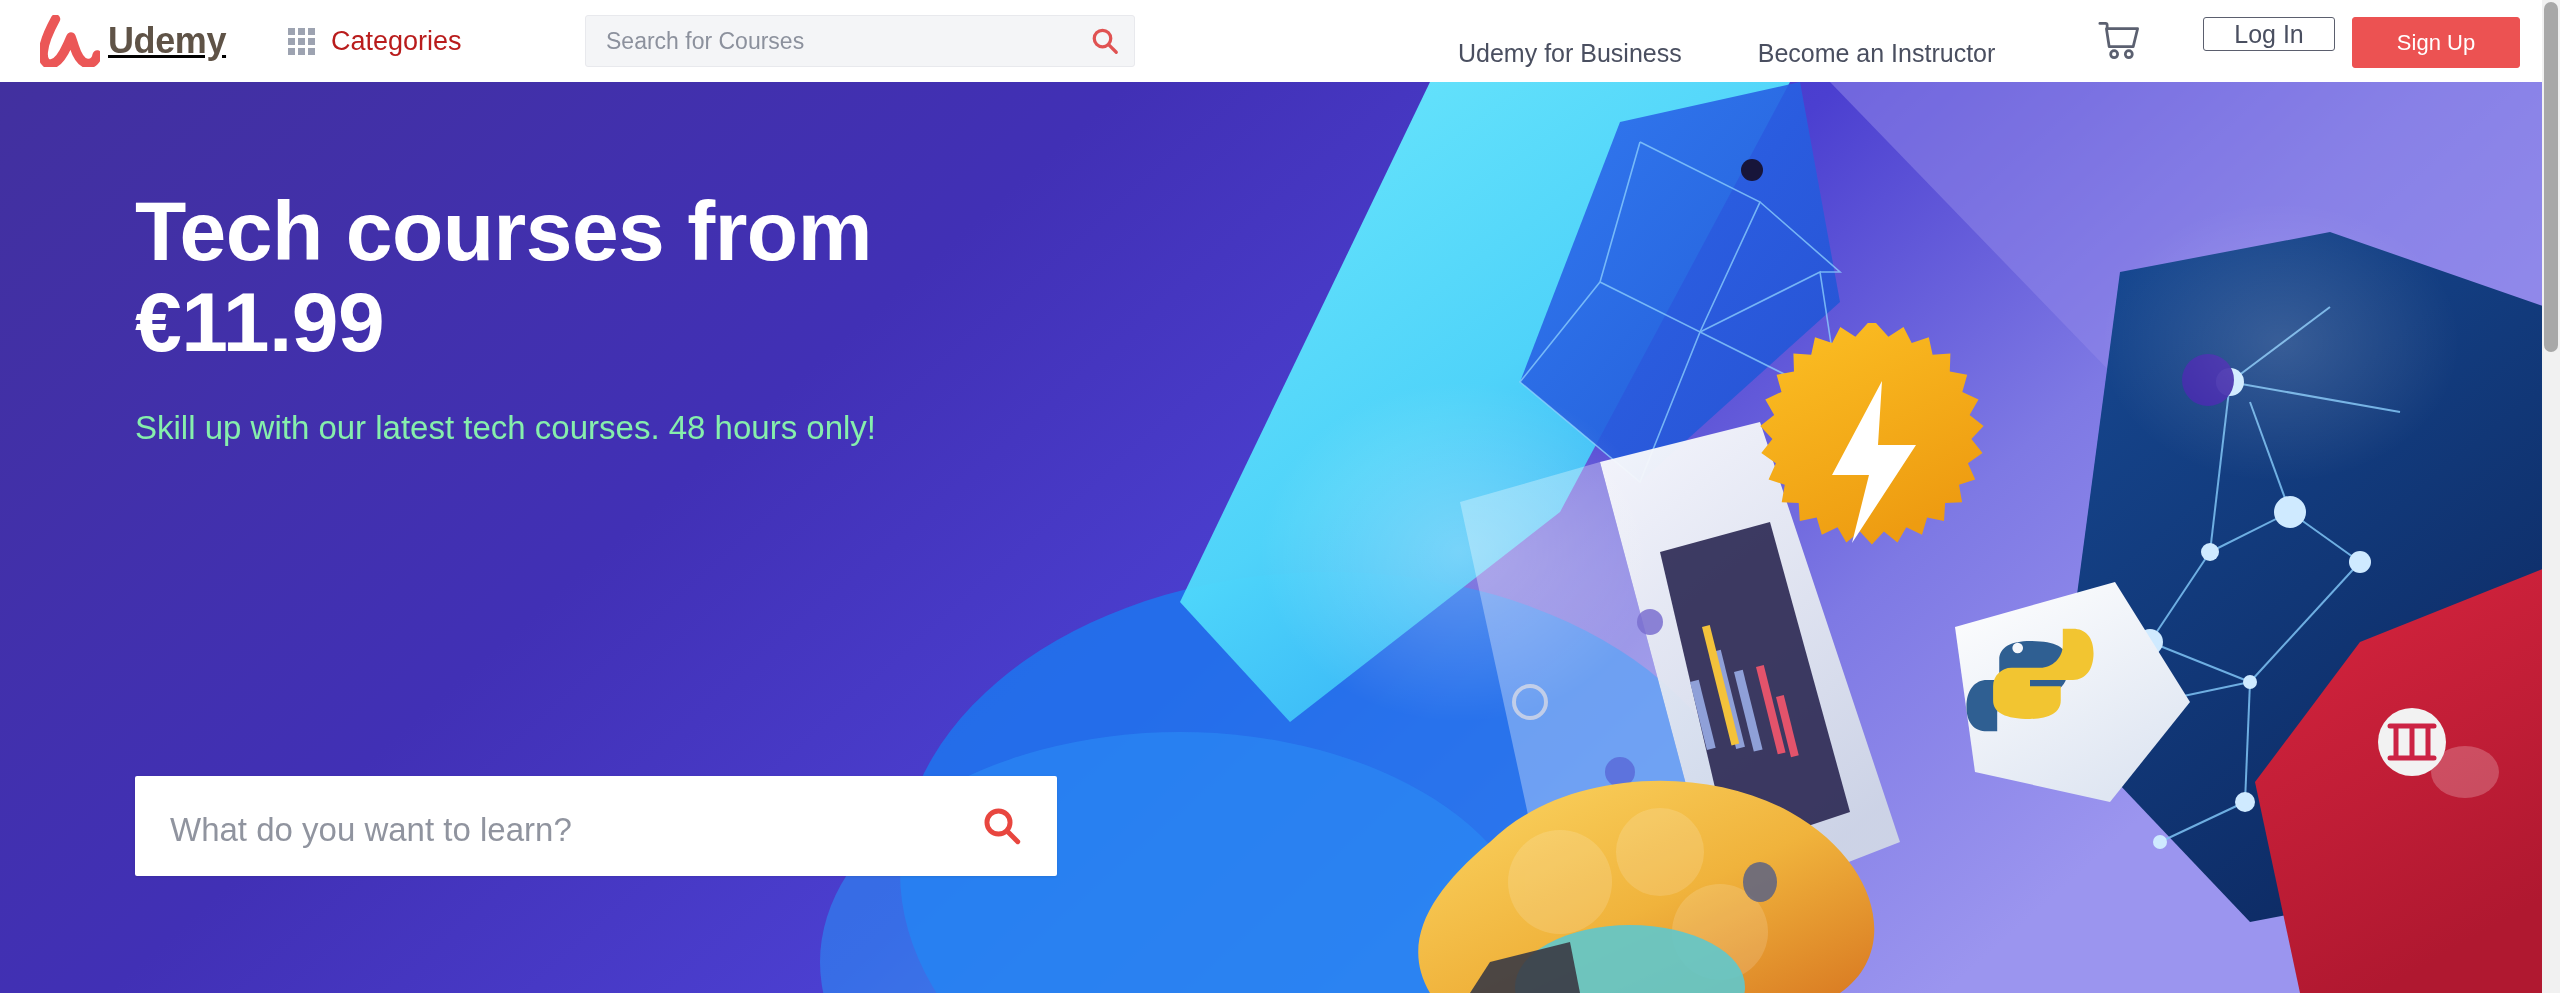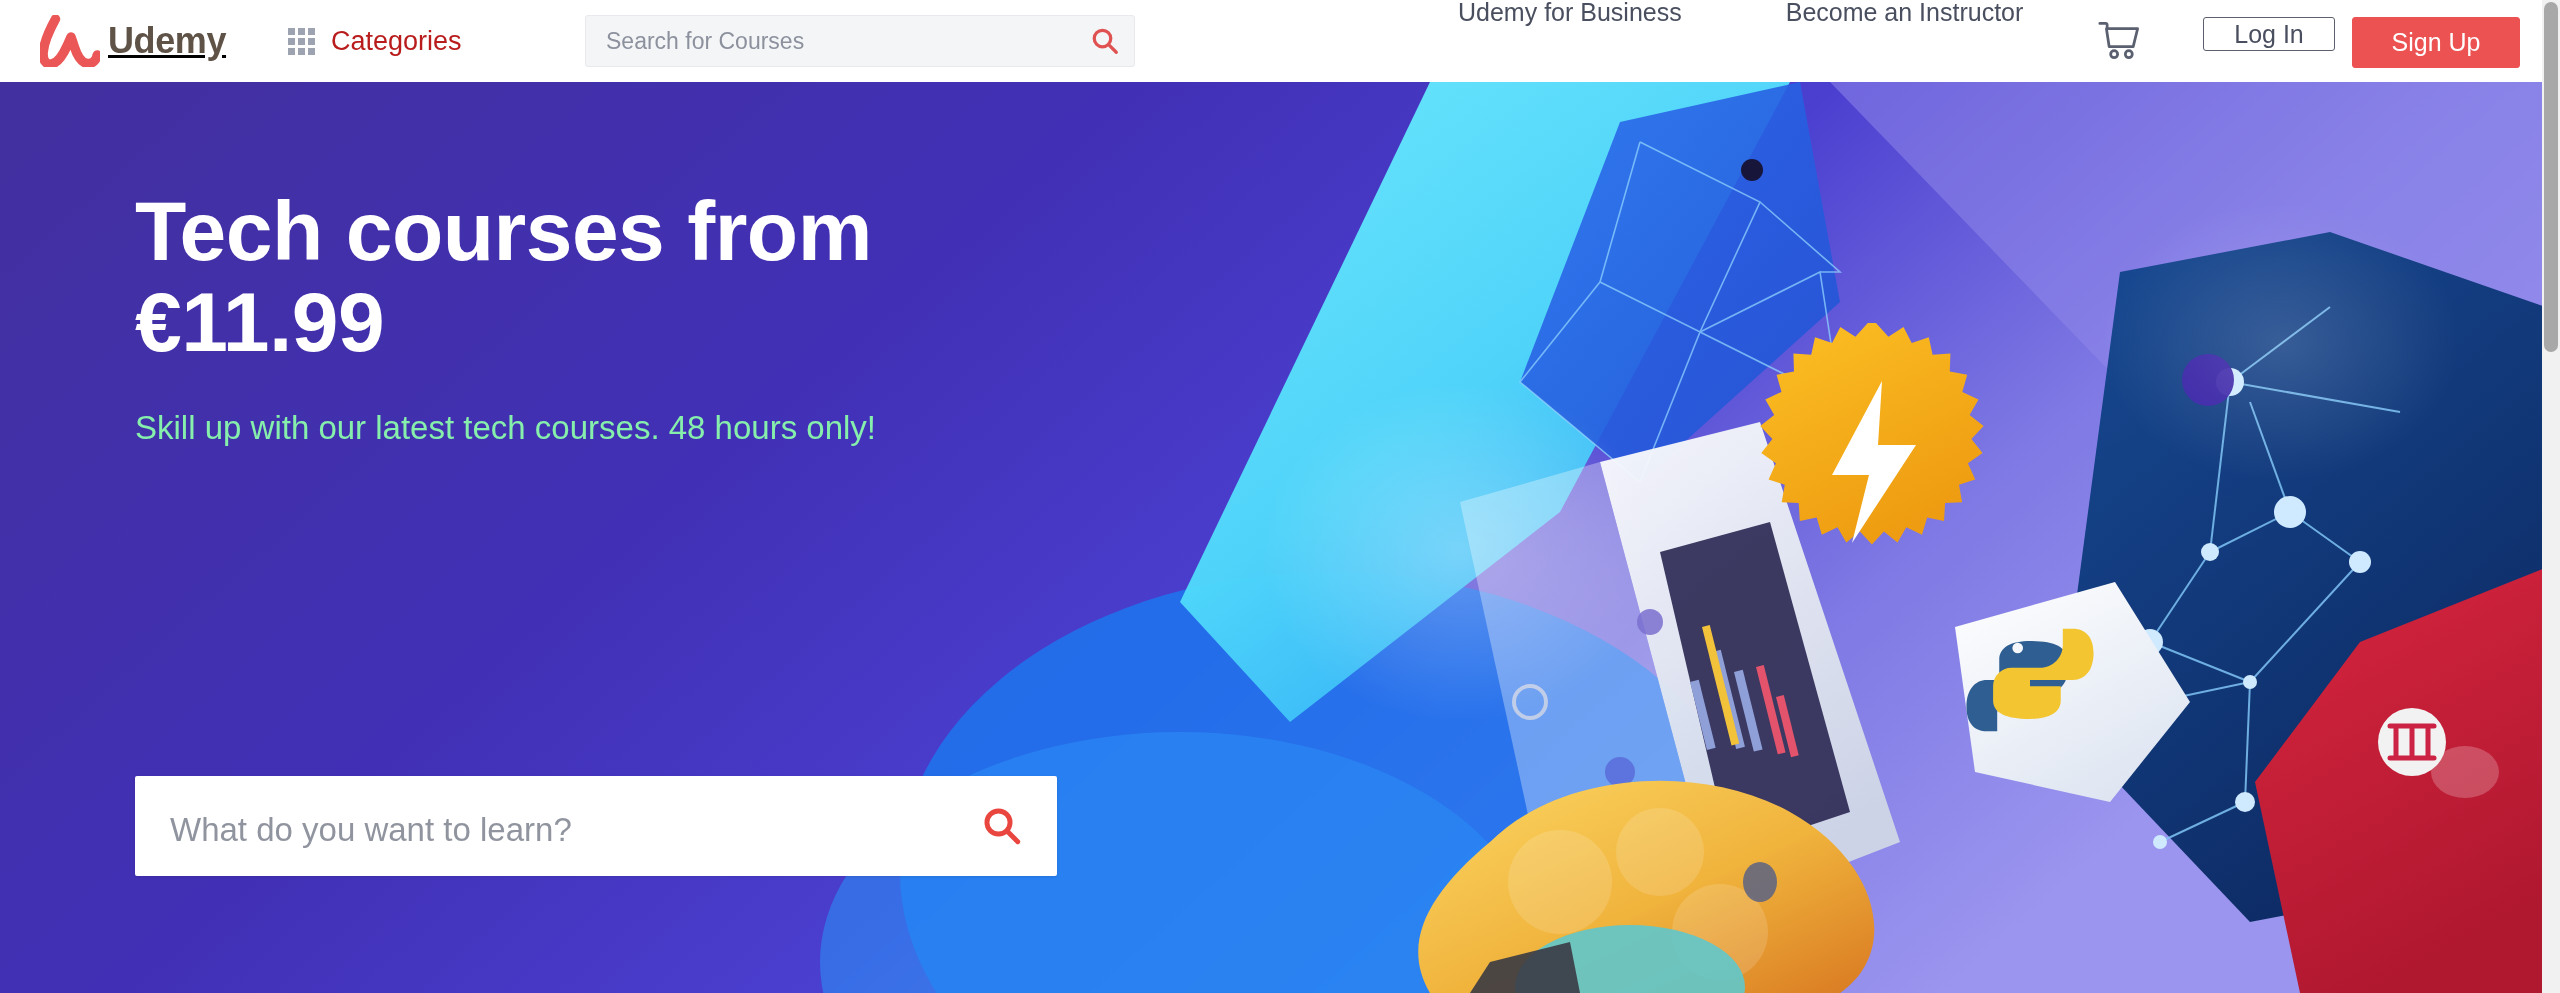--- a/index.html
+++ b/index.html
@@ -97,21 +97,22 @@
     width: 58px; height: 100%;
     display: flex; align-items: center; justify-content: center;
     border: none; background: transparent; cursor: pointer;
   }
 
   .nav-links {
     position: absolute;
     left: 1458px; top: 0;
     height: 106px;
     display: flex;
-    gap: 104px;
+    align-items: center;
+    gap: 76px;
   }
   .nav-link {
     font-size: 25px;
     color: #4a4f60;
     text-decoration: none;
     line-height: 1;
     cursor: pointer;
   }
 
   .cart-wrap {
@@ -135,21 +136,21 @@
     cursor: pointer;
   }
   .btn-signup {
     position: absolute;
     left: 2352px; top: 17px;
     width: 168px; height: 51px;
     background: #ec5252;
     border: 1px solid #ec5252;
     border-radius: 3px;
     font-family: "Liberation Sans", sans-serif;
-    font-size: 25px;
+    font-size: 22px;
     color: #ffffff;
     cursor: pointer;
   }
 
   
   .hero {
     position: absolute;
     top: 82px; left: 0;
     width: 2560px;
     height: 911px;

